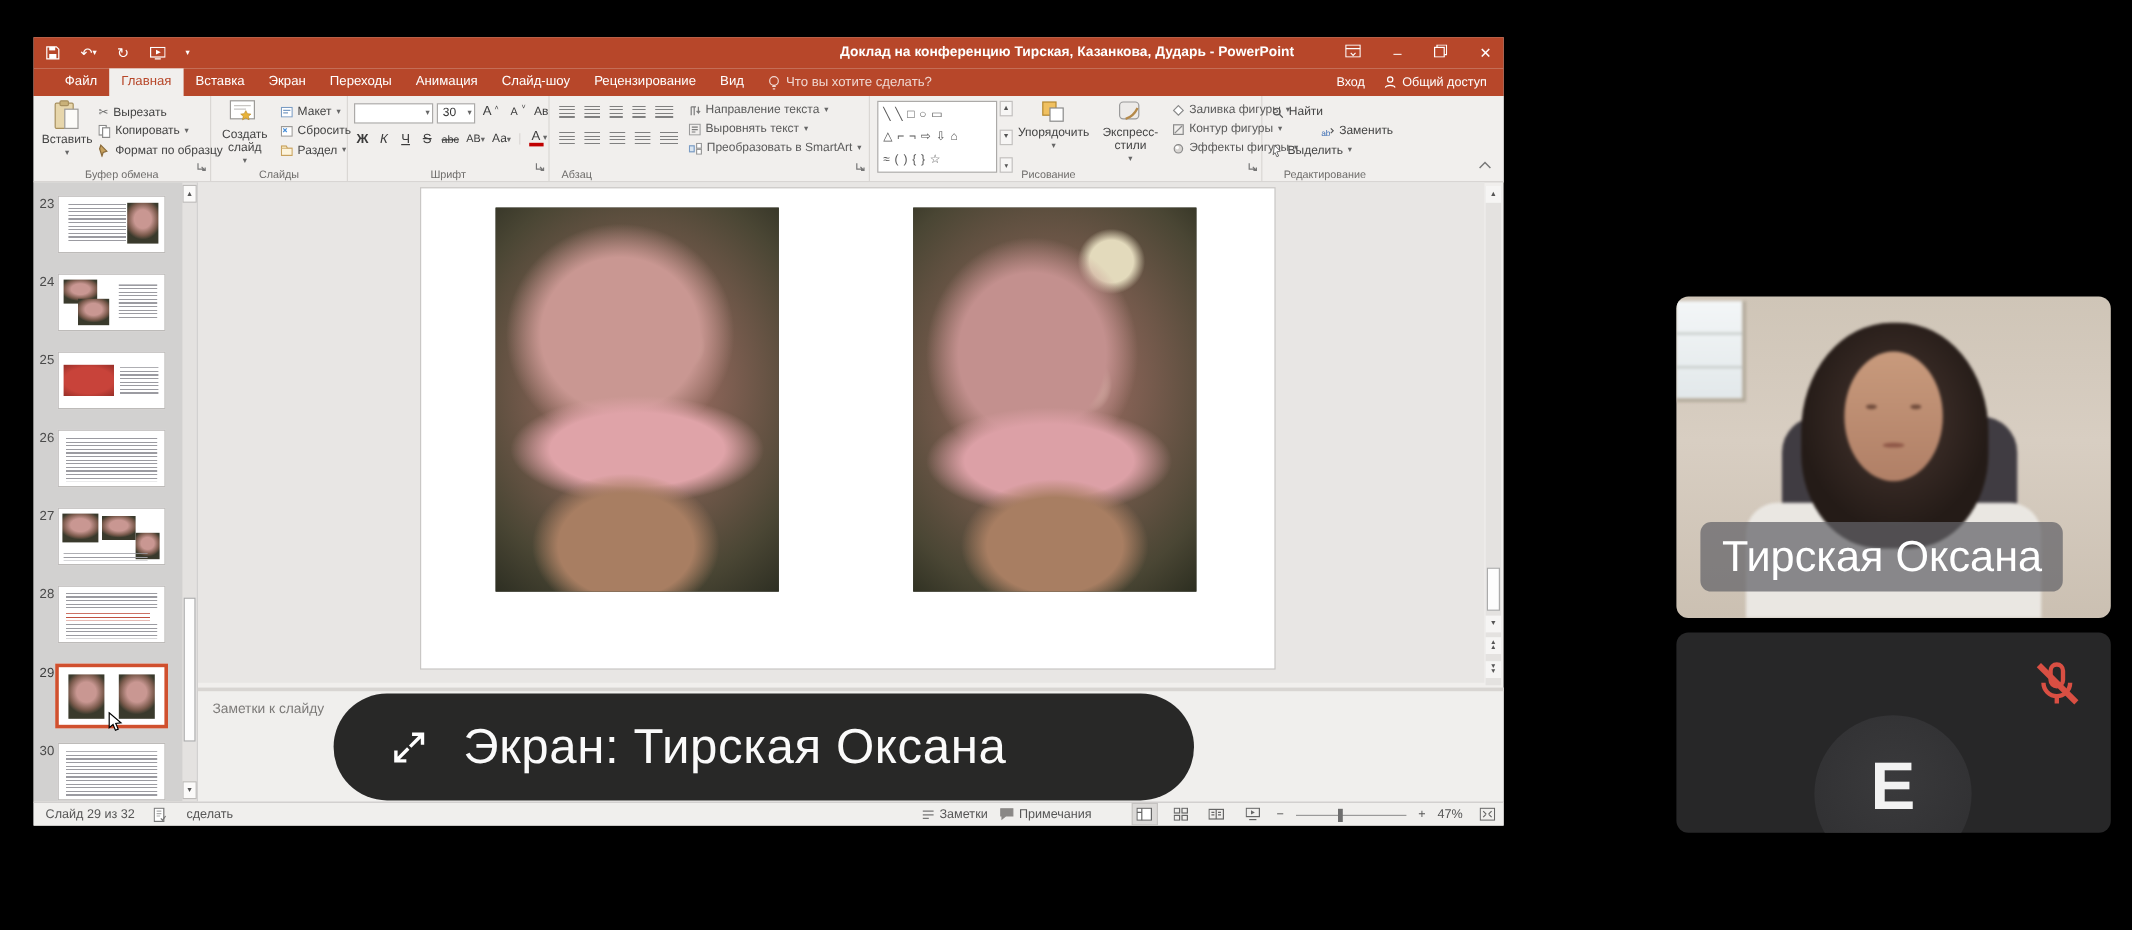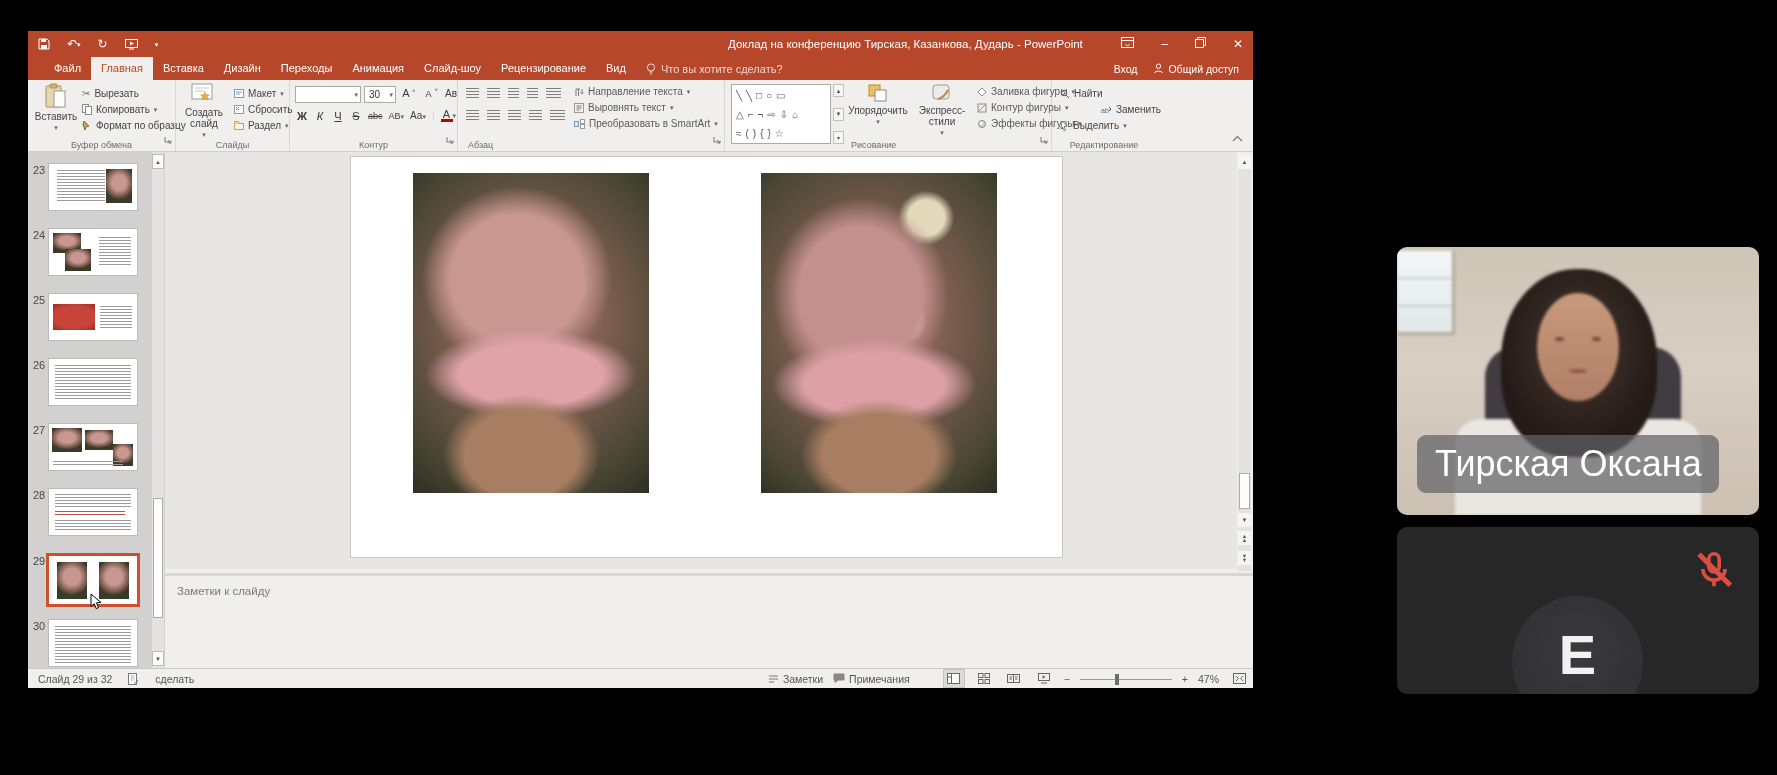--- a/index.html
+++ b/index.html
@@ -6,21 +6,21 @@
   *{box-sizing:border-box;font-family:"Liberation Sans", sans-serif;}
   .stage{position:relative;width:1777px;height:775px;background:#000;overflow:hidden;}
 
   
   .ppt{position:absolute;left:28px;top:31px;width:1225px;height:657px;background:#F1EFED;}
 
   
   .titlebar{position:absolute;left:0;top:0;right:0;height:26px;background:#B7472A;}
   .qat{position:absolute;left:10px;top:0;height:26px;display:flex;align-items:center;gap:17px;color:#fff;font-size:12px;}
   .qat .g{display:inline-flex;align-items:center;line-height:1;}
-  .ppt-title{position:absolute;left:700px;top:0;height:26px;line-height:26px;color:#fff;font-size:11.5px;white-space:nowrap;}
+  .ppt-title{position:absolute;left:672px;top:0;height:26px;line-height:26px;color:#fff;font-size:11.5px;white-space:nowrap;font-weight:bold;}
   .winctl{position:absolute;right:10px;top:0;height:26px;display:flex;align-items:center;gap:27px;color:#fff;font-size:12px;}
 
   
   .tabrow{position:absolute;left:0;top:26px;right:0;height:23px;background:#B7472A;display:flex;align-items:stretch;padding-left:16px;}
   .tab{color:#fff;font-size:11px;line-height:23px;padding:0 10px;white-space:nowrap;}
   .tab.sel{background:#F1EFED;color:#B7472A;}
   .tellme{display:flex;align-items:center;gap:5px;color:rgba(255,255,255,.78);font-size:11px;padding:0 10px;white-space:nowrap;}
   .account{position:absolute;right:14px;top:26px;height:23px;display:flex;align-items:center;gap:16px;color:#fff;font-size:10.5px;white-space:nowrap;}
   .account .g{display:inline-flex;align-items:center;gap:4px;}
 
@@ -170,21 +170,21 @@
               <path d="M2.5 2.5v-2h8v8h-2" fill="none" stroke="#fff"></path>
             </svg></span>
         <span>✕</span>
       </div>
     </div>
 
     <div class="tabrow">
       <span class="tab">Файл</span>
       <span class="tab sel">Главная</span>
       <span class="tab">Вставка</span>
-      <span class="tab">Дизайн</span>
+      <span class="tab">Экран</span>
       <span class="tab">Переходы</span>
       <span class="tab">Анимация</span>
       <span class="tab">Слайд-шоу</span>
       <span class="tab">Рецензирование</span>
       <span class="tab">Вид</span>
       <span class="tellme">
         <svg width="10" height="12" viewBox="0 0 10 12">
             <circle cx="5" cy="4.5" r="3.6" fill="none" stroke="rgba(255,255,255,.8)"></circle>
             <path d="M3.5 9h3M4 11h2" stroke="rgba(255,255,255,.8)"></path>
           </svg>
@@ -293,21 +293,21 @@
           <span class="fletter" style="font-weight:bold;">Ж</span>
           <span class="fletter" style="font-style:italic;">К</span>
           <span class="fletter" style="text-decoration:underline;">Ч</span>
           <span class="fletter" style="text-decoration:line-through;">S</span>
           <span class="fletter" style="font-size:9px;text-decoration:line-through;">abc</span>
           <span><span class="fletter" style="font-size:9px;">АВ</span><span class="caret">▾</span></span>
           <span><span class="fletter" style="font-size:10px;">Аа</span><span class="caret">▾</span></span>
           <span style="color:#D8D5D2;">|</span>
           <span><span class="fletter" style="border-bottom:3px solid #C00000;line-height:10px;display:inline-block;">А</span><span class="caret">▾</span></span>
         </div>
-        <div class="glabel">Контур</div>
+        <div class="glabel">Шрифт</div>
         <span class="dlaunch"><svg width="8" height="8" viewBox="0 0 8 8">
               <path d="M1 1v5h5M4 4l3 3M7 4.5V7H4.5" fill="none" stroke="#777"></path>
             </svg></span>
       </div>
 
       <div class="rgroup g-par">
         <div class="srow" style="left:8px;top:8px;gap:8px;">
           <span class="ic-lines"></span>
           <span class="ic-lines"></span>
           <span class="ic-lines" style="width:11px;"></span>
@@ -594,20 +594,26 @@
         <span class="viewbtn">
             <svg width="13" height="11" viewBox="0 0 13 11">
               <rect x="0.5" y="0.5" width="12" height="10" fill="none" stroke="#666"></rect>
               <path d="M3 3l2.5 2.5M10 3L7.5 5.5M3 8l2.5-2.5M10 8L7.5 5.5" stroke="#666"></path>
             </svg>
           </span>
       </div>
     </div>
   </div>
 
+  <div class="sharepill">
+    <svg width="38" height="38" viewBox="0 0 24 24">
+        <path d="M13.5 5H19v5.5M19 5l-6.5 6.5M10.5 19H5v-5.5M5 19l6.5-6.5" fill="none" stroke="#fff" stroke-width="1.8"></path>
+      </svg>
+    <span class="txt">Экран: Тирская Оксана</span>
+  </div>
 
   <div class="tile tile1">
     <div class="scene">
       <div class="v-window">
           <i style="top:26px;"></i>
           <i style="top:54px;"></i>
         </div>
       <div class="v-chair"></div>
       <div class="v-neck"></div>
       <div class="v-coat"></div>

